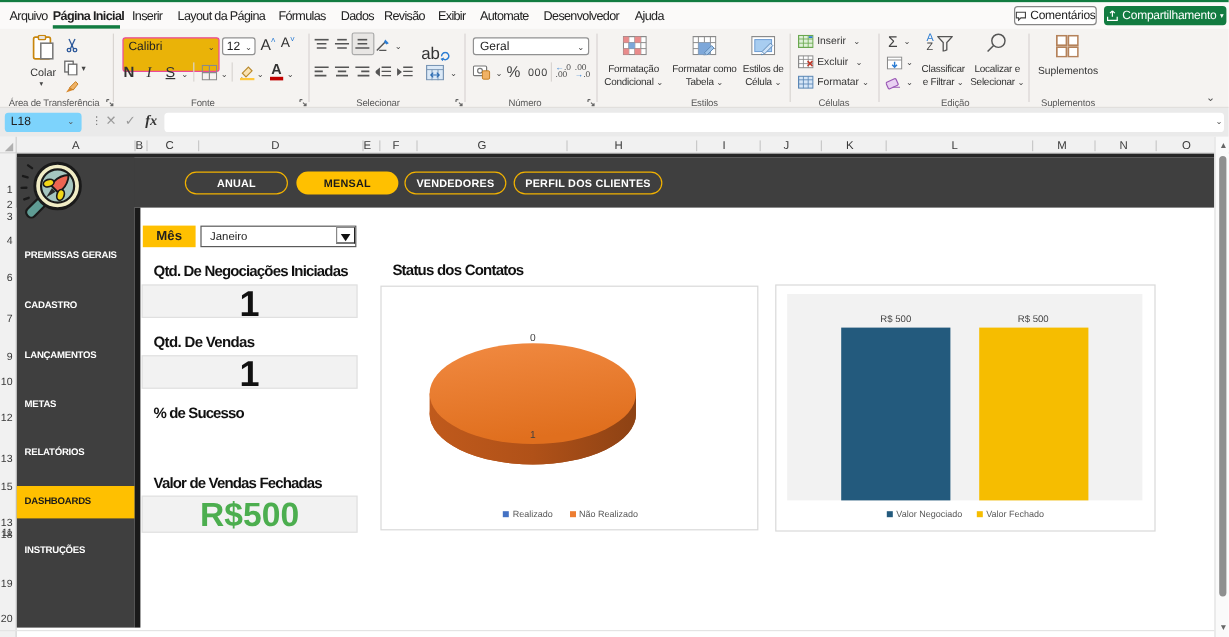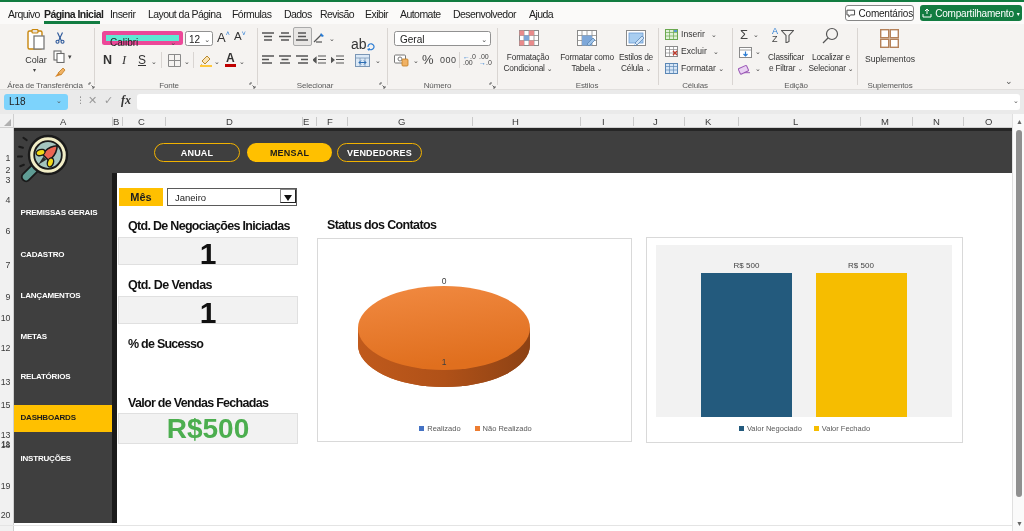--- a/index.html
+++ b/index.html
@@ -72,21 +72,21 @@
   <svg class="abs" style="left:54px;top:43px" width="12" height="11" viewBox="0 0 12 11">
     <path d="M1 10 L4 6 L7 8 Z" fill="#d8872a"></path>
     <path d="M4 6 L9 1 L11 3 L7 8 Z" fill="#f0b265" stroke="#c27c20" stroke-width="0.8"></path>
   </svg>
   <div class="grp-label" style="left:0px;top:57px;width:90px">Área de Transferência</div>
   <svg class="abs" style="left:88px;top:58px" width="7" height="7" viewBox="0 0 7 7">
       <path d="M1 1h2M1 1v2M6 4v2h-2M3.5 3.5l2.5 2.5" stroke="#666" stroke-width="1" fill="none"></path>
     </svg>
   <div class="vsep" style="left:94px"></div>
 
-  <div class="abs" style="left:102px;top:7px;width:81px;height:14px;background:#5eead4;border:4px solid #ec4899;border-radius:2.5px">
+  <div class="abs" style="left:102px;top:7px;width:81px;height:29px;background:#eab308;border:1px solid #ec4899;border-radius:2.5px">
     <span class="abs" style="left:4px;top:1.5px;font-size:10px;color:#222">Calibri</span>
     <span class="abs chev" style="right:3px;top:4px">⌄</span>
   </div>
   <div class="abs" style="left:185px;top:7px;width:28px;height:15px;background:#fff;border:1px solid #919191;border-radius:2.5px">
     <span class="abs" style="left:3px;top:1.5px;font-size:10px;color:#222">12</span>
     <span class="abs chev" style="right:2px;top:4px">⌄</span>
   </div>
   <div class="abs" style="left:217px;top:6px;font-size:13px;color:#333">A<span style="font-size:7px;vertical-align:6px;color:#2b7cd3">˄</span></div>
   <div class="abs" style="left:234px;top:6px;font-size:11.5px;color:#333">A<span style="font-size:7px;vertical-align:4px;color:#2b7cd3">˅</span></div>
   <div class="abs" style="left:103px;top:29px;font-size:12.5px;font-weight:bold;color:#333">N</div>
@@ -344,20 +344,21 @@
 
   <div class="abs" style="left:0;top:3px;width:998px;height:42px;background:#3f3f3f"></div>
 
   <div class="abs" style="left:0;top:3px;width:98px;height:392px;background:#3f3f3f"></div>
 
   <div class="abs" style="left:98px;top:45px;width:5px;height:350px;background:#1a1a1a"></div>
 
   <div class="abs" style="left:140px;top:15px;width:86px;height:19px;border:1.5px solid #f2b200;border-radius:10px;color:#fff;font-size:9px;font-weight:bold;display:flex;align-items:center;justify-content:center;letter-spacing:0.2px">ANUAL</div>
   <div class="abs" style="left:233px;top:15px;width:85px;height:19px;background:#ffc000;border-radius:10px;color:#1a1a1a;font-size:9px;font-weight:bold;display:flex;align-items:center;justify-content:center;letter-spacing:0.2px">MENSAL</div>
   <div class="abs" style="left:323px;top:15px;width:85px;height:19px;border:1.5px solid #f2b200;border-radius:10px;color:#fff;font-size:9px;font-weight:bold;display:flex;align-items:center;justify-content:center;letter-spacing:0.2px">VENDEDORES</div>
+  <div class="abs" style="left:414px;top:15px;width:124px;height:19px;border:1.5px solid #f2b200;border-radius:10px;color:#fff;font-size:9px;font-weight:bold;display:flex;align-items:center;justify-content:center;letter-spacing:0.2px">PERFIL DOS CLIENTES</div>
 
   <div class="abs" style="left:0px;top:-2px" id="logo">
   <svg width="72" height="72" viewBox="0 0 72 72">
     <g stroke="#1a1a1a" stroke-width="2" stroke-linecap="round">
       <line x1="12.7" y1="14.1" x2="9.4" y2="11.8"></line>
       <line x1="9.0" y1="21.8" x2="5.2" y2="20.7"></line>
       <line x1="8.0" y1="30.4" x2="4.0" y2="30.6"></line>
       <line x1="9.9" y1="38.8" x2="6.2" y2="40.2"></line>
       <line x1="14.4" y1="46.1" x2="11.4" y2="48.7"></line>
     </g>

